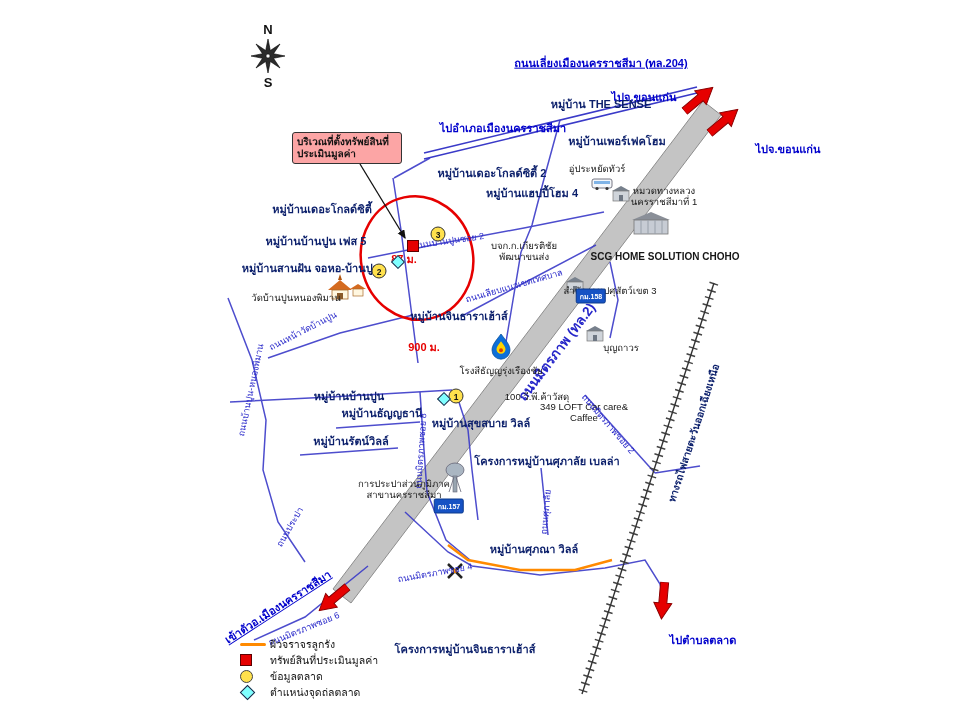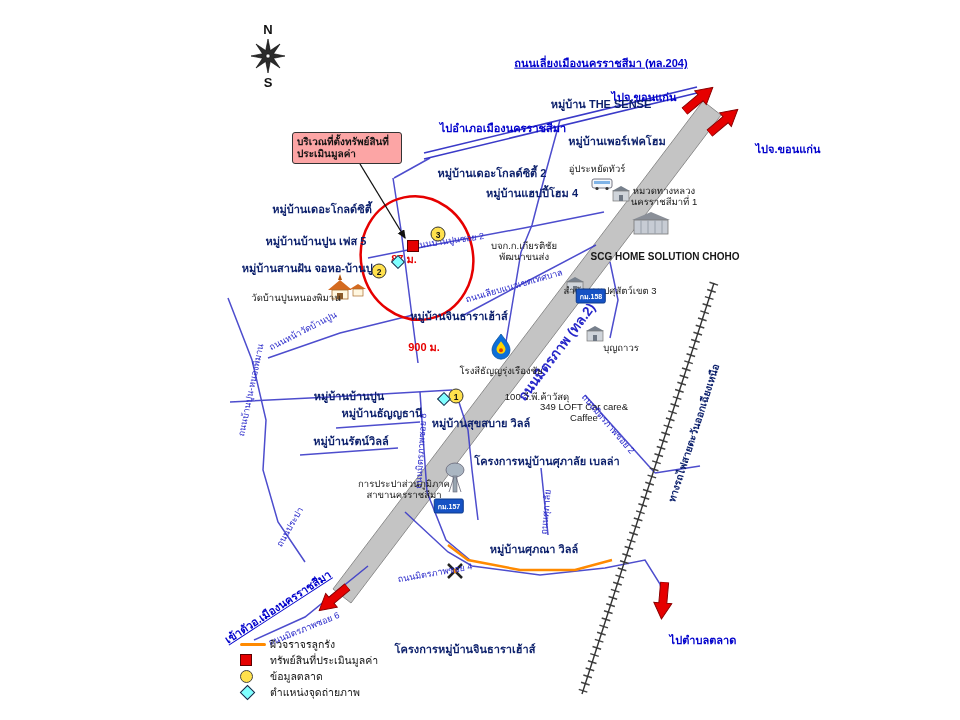--- a/index.html
+++ b/index.html
@@ -258,17 +258,17 @@
     <div class="lg-row">
       <span class="lg-ic">
           <span class="lg-market"></span>
         </span>
       <span class="lg-label">ข้อมูลตลาด</span>
     </div>
     <div class="lg-row">
       <span class="lg-ic">
           <span class="lg-photo"></span>
         </span>
-      <span class="lg-label">ตำแหน่งจุดถ่ายภาพ</span>
+      <span class="lg-label">ตำแหน่งจุดถ่ลตลาด</span>
     </div>
   </div>
 
 </div>
 
 </body></html>

